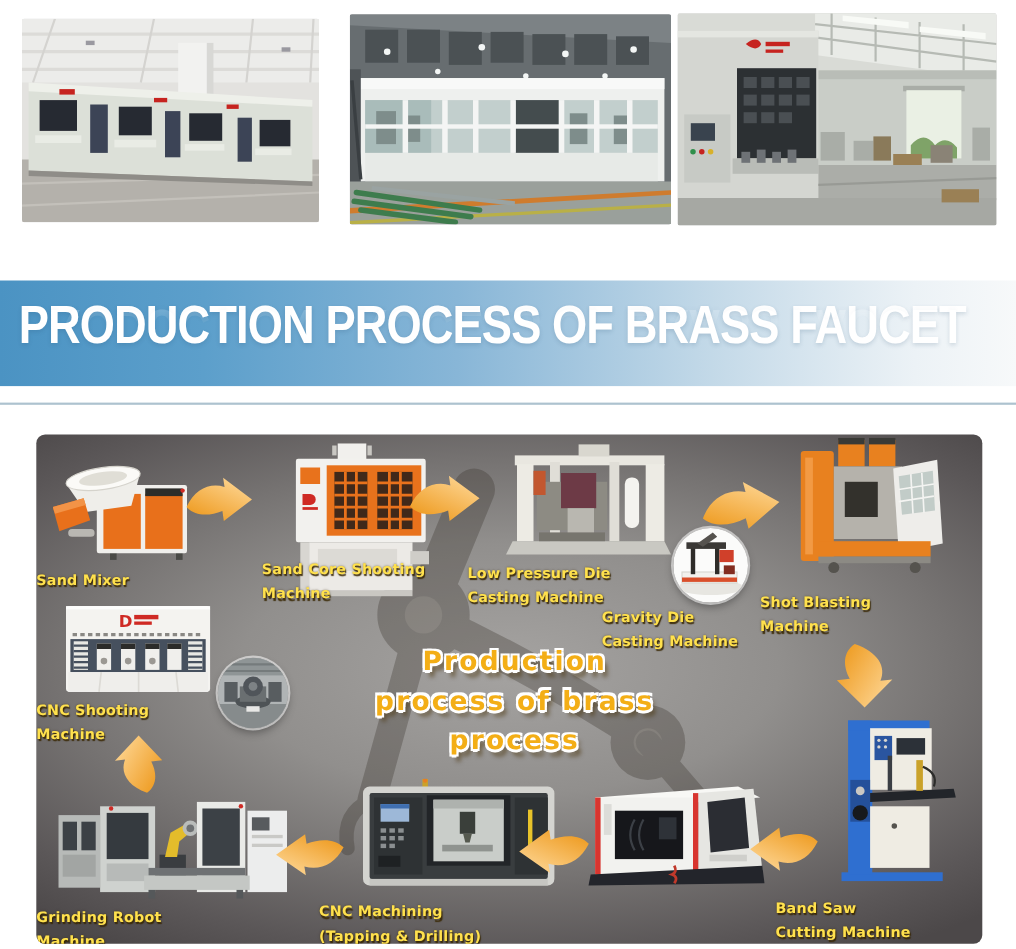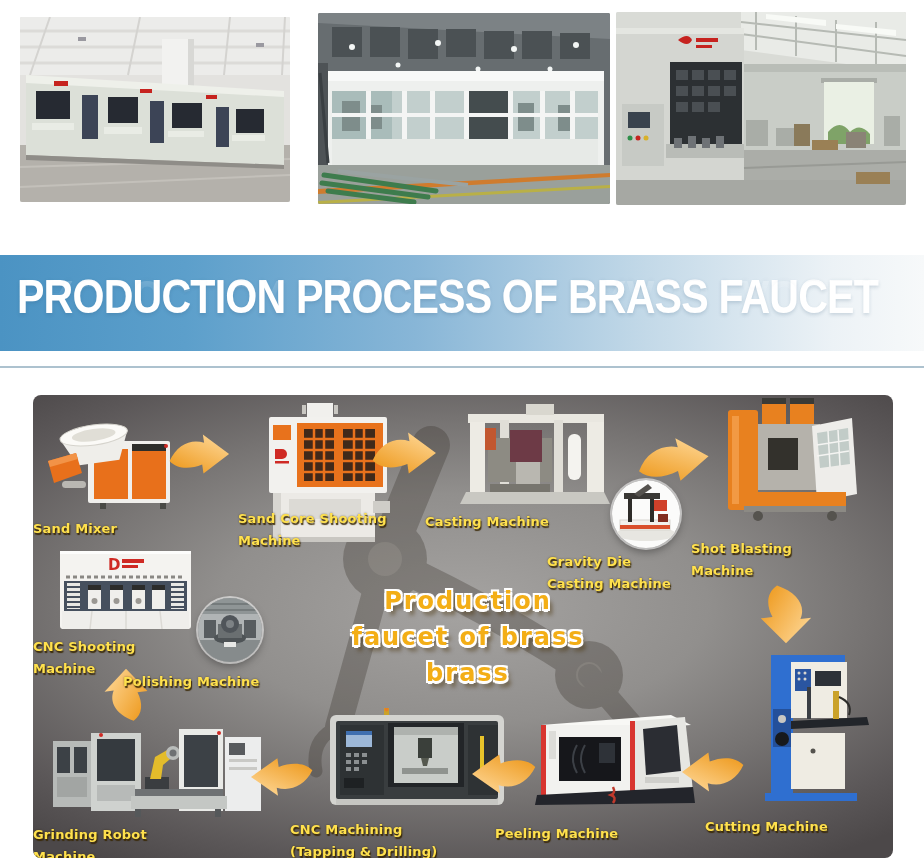--- a/index.html
+++ b/index.html
@@ -526,53 +526,50 @@
 
     <div class="step-label" style="left:0px;top:123px;width:130px">
       <span>Sand Mixer</span>
         <span></span>
     </div>
     <div class="step-label" style="left:205px;top:113px;width:200px">
       <span>Sand Core Shooting</span>
         <span>Machine</span>
     </div>
     <div class="step-label" style="left:392px;top:116px;width:200px">
+      <span>Low Pressure Die</span>
         <span>Casting Machine</span>
     </div>
     <div class="step-label" style="left:514px;top:156px;width:200px">
       <span>Gravity Die</span>
         <span>Casting Machine</span>
     </div>
     <div class="step-label" style="left:658px;top:143px;width:195px">
       <span>Shot Blasting</span>
         <span>Machine</span>
     </div>
     <div class="step-label" style="left:672px;top:421px;width:185px">
+      <span>Band Saw</span>
         <span>Cutting Machine</span>
-    </div>
-    <div class="step-label" style="left:462px;top:428px;width:200px">
-      <span>Peeling Machine</span>
-        <span></span>
     </div>
     <div class="step-label" style="left:257px;top:424px;width:205px">
       <span>CNC Machining</span>
         <span>(Tapping &amp; Drilling)</span>
     </div>
     <div class="step-label" style="left:0px;top:429px;width:185px">
       <span>Grinding Robot</span>
         <span>Machine</span>
     </div>
     <div class="step-label" style="left:0px;top:241px;width:180px">
       <span>CNC Shooting</span>
         <span>Machine</span>
     </div>
     <div class="step-label" style="left:90px;top:276px;width:205px">
-        <span>Polishing Machine</span>
     </div>
 
     <div class="center-title">
       <div>Production</div>
-      <div>faucet of brass</div>
-      <div>brass</div>
+      <div>process of brass</div>
+      <div>process</div>
     </div>
 
   </div>
 </div>
 
 </body></html>

